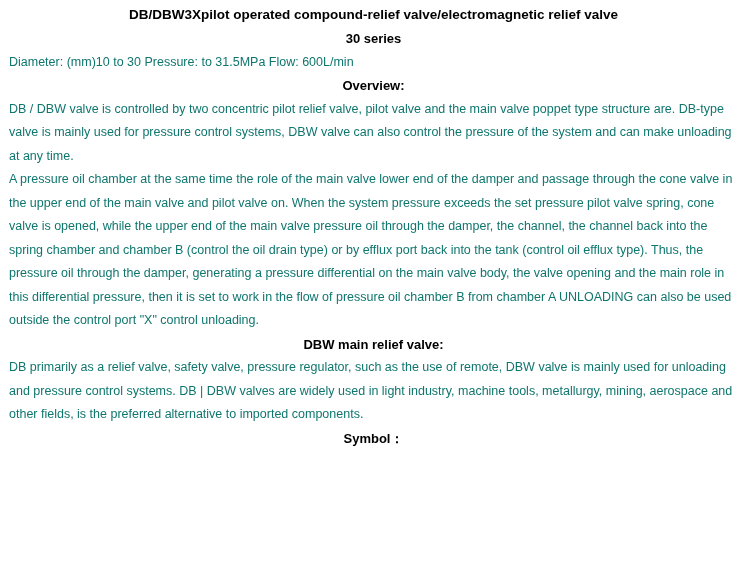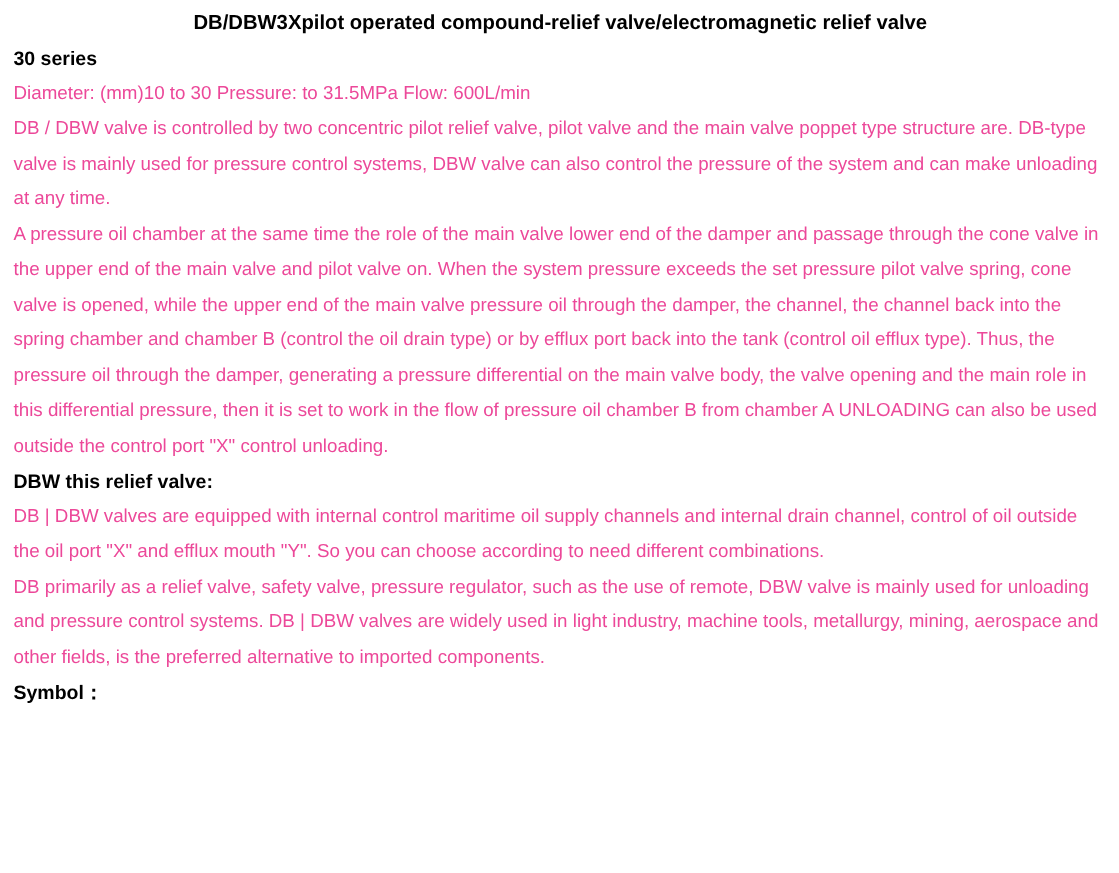--- a/index.html
+++ b/index.html
@@ -26,35 +26,36 @@
     color: #000000;
     text-align: center;
     line-height: 24px;
   }
   .heading {
     margin: 0;
     font-size: 13px;
     font-weight: 700;
     color: #000000;
     line-height: 23.5px;
+    text-align: center;
   }
   .para {
     margin: 0;
     font-size: 12.5px;
     font-weight: 400;
-    color: #ec4899;
+    color: #0f766e;
     line-height: 23.5px;
   }
 </style>
 </head>
 <body>
 
 <div class="page">
   <h1 class="doc-title">DB/DBW3Xpilot operated compound-relief valve/electromagnetic relief valve</h1>
   <h2 class="heading">30 series</h2>
   <p class="para">Diameter: (mm)10 to 30 Pressure: to 31.5MPa Flow: 600L/min</p>
+  <h2 class="heading">Overview:</h2>
   <p class="para">DB / DBW valve is controlled by two concentric pilot relief valve, pilot valve and the main valve poppet type structure are. DB-type valve is mainly used for pressure control systems, DBW valve can also control the pressure of the system and can make unloading at any time.</p>
   <p class="para">A pressure oil chamber at the same time the role of the main valve lower end of the damper and passage through the cone valve in the upper end of the main valve and pilot valve on. When the system pressure exceeds the set pressure pilot valve spring, cone valve is opened, while the upper end of the main valve pressure oil through the damper, the channel, the channel back into the spring chamber and chamber B (control the oil drain type) or by efflux port back into the tank (control oil efflux type). Thus, the pressure oil through the damper, generating a pressure differential on the main valve body, the valve opening and the main role in this differential pressure, then it is set to work in the flow of pressure oil chamber B from chamber A UNLOADING can also be used outside the control port "X" control unloading.</p>
-  <h2 class="heading">DBW this relief valve:</h2>
-  <p class="para">DB | DBW valves are equipped with internal control maritime oil supply channels and internal drain channel, control of oil outside the oil port "X" and efflux mouth "Y". So you can choose according to need different combinations.</p>
+  <h2 class="heading">DBW main relief valve:</h2>
   <p class="para">DB primarily as a relief valve, safety valve, pressure regulator, such as the use of remote, DBW valve is mainly used for unloading and pressure control systems. DB | DBW valves are widely used in light industry, machine tools, metallurgy, mining, aerospace and other fields, is the preferred alternative to imported components.</p>
   <h2 class="heading">Symbol：</h2>
 </div>
 
 </body></html>

